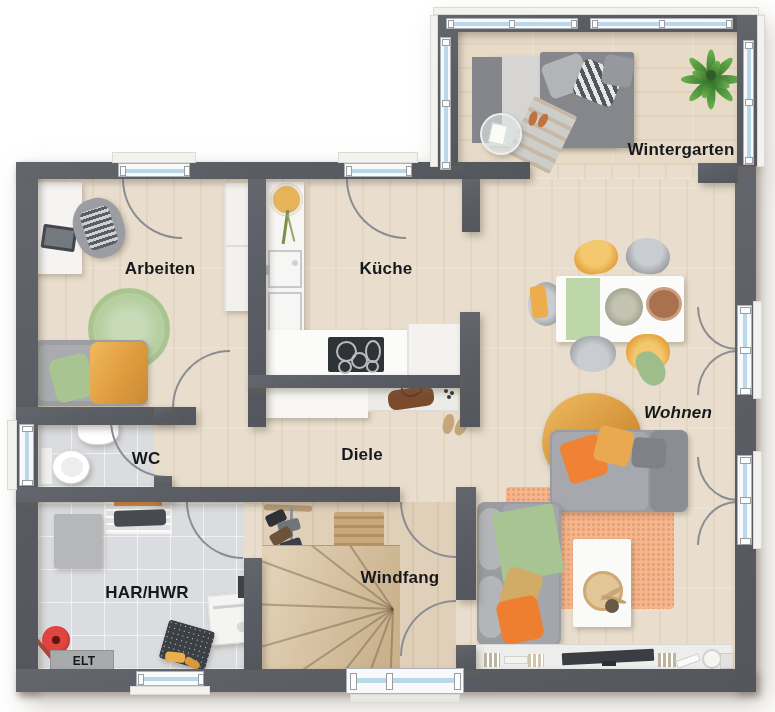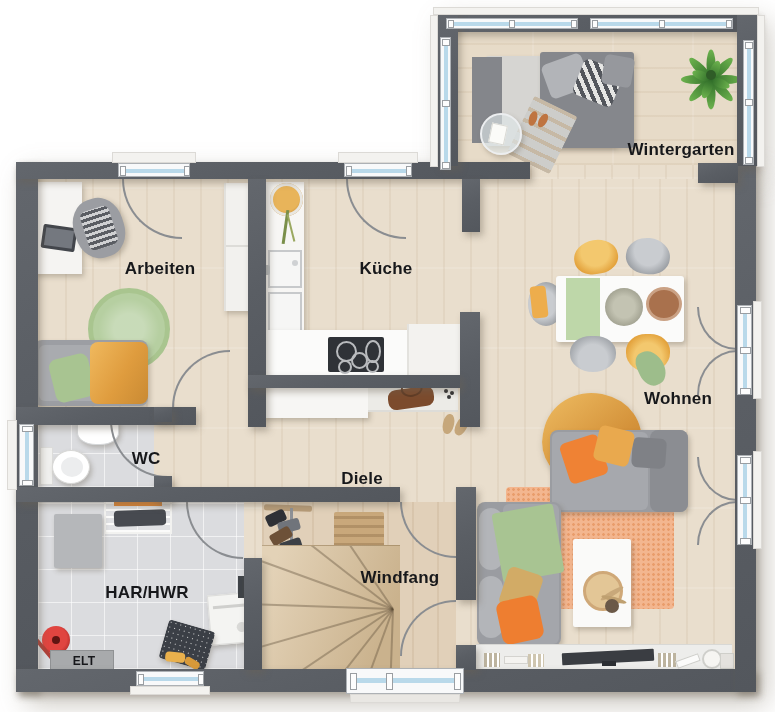--- a/index.html
+++ b/index.html
@@ -322,20 +322,20 @@
   <div class="win z5" style="left:743px;top:40px;width:11px;height:125px;">
     <div class="glass" style="left:3px;top:4px;width:4px;height:117px;"></div>
     <div class="cap" style="left:1px;top:1px;width:8px;height:7px;"></div>
     <div class="cap" style="left:1px;top:58px;width:8px;height:7px;"></div>
     <div class="cap" style="left:1px;top:116px;width:8px;height:7px;"></div>
   </div>
 
   <div class="rlabel" style="left:681px;top:150px;">Wintergarten</div>
   <div class="rlabel" style="left:160px;top:269px;">Arbeiten</div>
   <div class="rlabel" style="left:386px;top:269px;">Küche</div>
-  <div class="rlabel" style="left:678px;top:399px;">Wohnen</div>
+  <div class="rlabel" style="left:678px;top:413px;font-style:italic;">Wohnen</div>
   <div class="rlabel" style="left:146px;top:459px;">WC</div>
-  <div class="rlabel" style="left:362px;top:455px;margin-top:24px;">Diele</div>
+  <div class="rlabel" style="left:362px;top:455px;">Diele</div>
   <div class="rlabel" style="left:147px;top:593px;">HAR/HWR</div>
   <div class="rlabel" style="left:400px;top:578px;">Windfang</div>
   <div class="rlabel small" style="left:84px;top:661px;">ELT</div>
 
 </div>
 
 </body></html>

